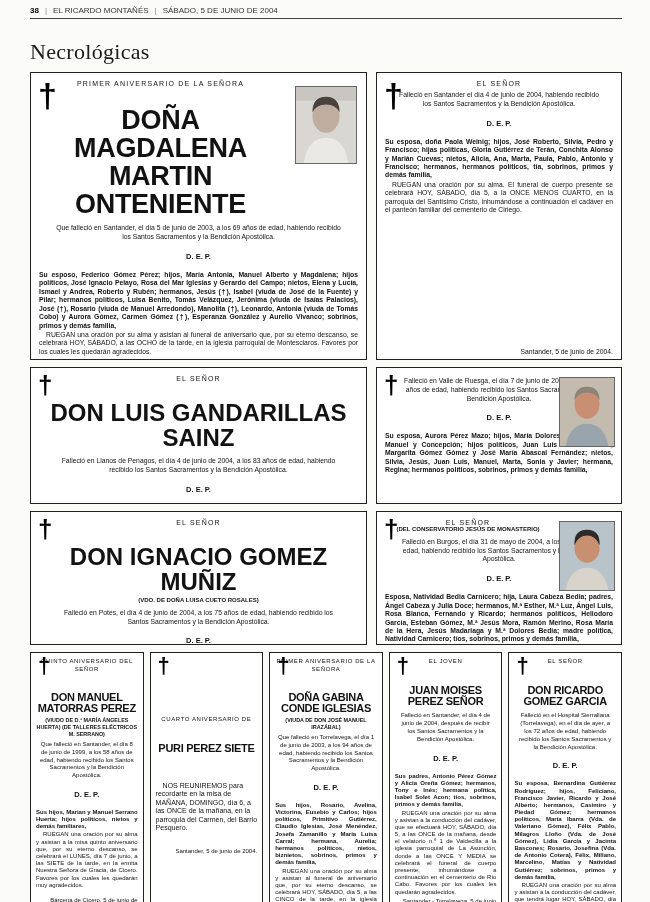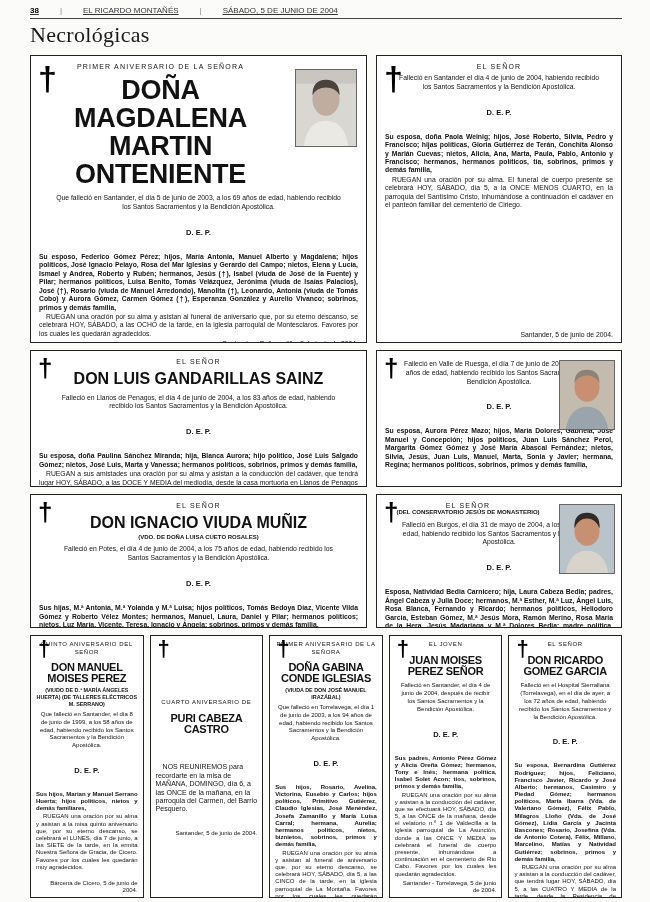--- a/index.html
+++ b/index.html
@@ -3,54 +3,54 @@
 <meta charset="utf-8">
 <style>
   * { margin:0; padding:0; box-sizing:border-box; }
   html,body { background:#e9e8e4; }
   .page {
     width:650px; height:902px; background:#fbfbfa; color:#121212;
     font-family:"Liberation Sans", sans-serif;
     padding:6px 28px 8px 30px; position:relative; overflow:hidden;
   }
   
-  .topbar { display:flex; align-items:baseline; gap:21px; font-size:8px;
-    border-bottom:1px solid #444; padding-bottom:3px; color:#333;text-decoration:underline; }
+  .topbar { display:flex; align-items:baseline; gap:6px; font-size:8px;
+    border-bottom:1px solid #444; padding-bottom:3px; color:#333; }
   .topbar .pn { font-weight:bold; color:#000; }
   .topbar .sep { color:#888; }
   .section-title { font-family:"Liberation Serif", serif; font-size:22px;
-    font-weight:normal; letter-spacing:0.3px; margin:3px 0 7px; color:#1a1a1a; }
+    font-weight:normal; letter-spacing:0.3px; margin:20px 0 7px; color:#1a1a1a; }
 
   .row { display:grid; gap:9px; margin-bottom:7px; }
   .row-1 { grid-template-columns:337px 1fr; height:288px; }
   .row-2 { grid-template-columns:337px 1fr; height:137px; }
   .row-3 { grid-template-columns:337px 1fr; height:134px; }
   .row-4 { grid-template-columns:repeat(5,1fr); gap:6px; height:263px; margin-bottom:0; }
 
   .obit { position:relative; border:1px solid #222; background:#fff;
     padding:5px 8px 4px; display:flex; flex-direction:column; overflow:hidden; }
   .cross { position:absolute; left:7px; top:1px; font-weight:bold; font-size:22px; line-height:1.1; color:#000; }
   .row-1 .cross { font-size:34px; top:4px; }
   .row-2 .cross, .row-3 .cross { font-size:26px; top:3px; }
 
   .head { text-align:center; }
   .has-photo-lg .head { margin-right:76px; }
   .has-photo-sm .head { margin-right:62px; }
 
   .eyebrow { font-size:7px; letter-spacing:1.2px; margin-top:2px; color:#111; }
-  .name { font-weight:bold; line-height:1.04; letter-spacing:-0.3px; margin:6px auto 2px; }
+  .name { font-weight:bold; line-height:1.04; letter-spacing:-0.3px; margin:19px auto 2px; }
   .name-xl { font-size:27px; }
   .name-lg { font-size:23px; }
-  .name-md { font-size:16px; letter-spacing:0; }
+  .name-md { font-size:24px; letter-spacing:0; }
   .name-sm { font-size:13px; max-width:150px; }
   .name-xs { font-size:11px; max-width:100px; }
   .subtitle { font-size:6px; font-weight:bold; text-align:center; line-height:1.3; }
 
   .intro { font-size:6.8px; text-align:center; margin-top:4px; line-height:1.3; padding:0 14px; }
-  .dep { font-size:7.5px; font-weight:bold; text-align:center; margin:16px 0; }
+  .dep { font-size:7.5px; font-weight:bold; text-align:center; margin:10px 0; }
   .family { font-size:6.8px; font-weight:bold; text-align:justify; line-height:1.24; }
   .ruegan { font-size:6.8px; text-align:justify; line-height:1.24; text-indent:7px; margin-top:1px; }
   .closing { font-size:6.8px; text-align:right; margin-top:auto; padding-top:2px; }
 
   .row-4 .obit { padding:4px 5px 3px; }
   .row-4 .eyebrow { font-size:6px; letter-spacing:0.6px; margin-top:1px; line-height:1.25; }
   .row-4 .intro { font-size:6px; padding:0 2px; margin-top:3px; }
   .row-4 .family, .row-4 .ruegan, .row-4 .closing { font-size:6px; line-height:1.2; }
   .row-4 .subtitle { font-size:5.4px; }
   .obit--sparse .head { margin-top:58px; }
@@ -142,21 +142,21 @@
         </svg>
       </div>
     </article>
   </div>
 
   <div class="row row-3">
     <article class="obit">
       <span class="cross">†</span>
       <div class="head">
         <div class="eyebrow">EL SEÑOR</div>
-        <div class="name name-md">DON IGNACIO VIUDA MUÑIZ</div>
+        <div class="name name-md">DON IGNACIO GOMEZ MUÑIZ</div>
         <div class="subtitle">(VDO. DE DOÑA LUISA CUETO ROSALES)</div>
       </div>
       <div class="intro">Falleció en Potes, el día 4 de junio de 2004, a los 75 años de edad, habiendo recibido los Santos Sacramentos y la Bendición Apostólica.</div>
       <div class="dep">D. E. P.</div>
       <div class="family">Sus hijas, M.ª Antonia, M.ª Yolanda y M.ª Luisa; hijos políticos, Tomás Bedoya Díaz, Vicente Vilda Gómez y Roberto Vélez Montes; hermanos, Manuel, Laura, Daniel y Pilar; hermanos políticos; nietos, Luz María, Vicente, Teresa, Ignacio y Ángela; sobrinos, primos y demás familia,</div>
       <div class="ruegan">RUEGAN una oración por su alma y asistan al funeral de cuerpo presente que, por su eterno descanso, se celebrará HOY, SÁBADO, día 5 de junio, a las CUATRO de la tarde, en la iglesia parroquial de Potes, siendo a continuación su inhumación en el cementerio de dicho pueblo. Favores por los cuales les quedarán agradecidos. Capilla ardiente: Residencia Félix de las Cuevas, de Potes. Pésames: FUNERARIA GUTIÉRREZ.</div>
 
     </article>
 
     <article class="obit has-photo-sm">
@@ -178,35 +178,35 @@
         </svg>
       </div>
     </article>
   </div>
 
   <div class="row row-4">
     <article class="obit">
       <span class="cross">†</span>
       <div class="head">
         <div class="eyebrow">QUINTO ANIVERSARIO DEL SEÑOR</div>
-        <div class="name name-xs">DON MANUEL MOISES PEREZ</div>
+        <div class="name name-xs">DON MANUEL MATORRAS PEREZ</div>
         <div class="subtitle">(VIUDO DE D.ª MARÍA ÁNGELES HUERTA) (DE TALLERES ELÉCTRICOS M. SERRANO)</div>
       </div>
       <div class="intro">Que falleció en Santander, el día 8 de junio de 1999, a los 58 años de edad, habiendo recibido los Santos Sacramentos y la Bendición Apostólica.</div>
       <div class="dep">D. E. P.</div>
       <div class="family">Sus hijos, Marian y Manuel Serrano Huerta; hijos políticos, nietos y demás familiares,</div>
       <div class="ruegan">RUEGAN una oración por su alma y asistan a la misa quinto aniversario que, por su eterno descanso, se celebrará el LUNES, día 7 de junio, a las SIETE de la tarde, en la ermita Nuestra Señora de Gracia, de Cicero. Favores por los cuales les quedarán muy agradecidos.</div>
       <div class="closing">Bárcena de Cicero, 5 de junio de 2004.</div>
     </article>
 
     <article class="obit obit--sparse">
       <span class="cross">†</span>
       <div class="head">
         <div class="eyebrow">CUARTO ANIVERSARIO DE</div>
-        <div class="name name-xs">PURI CABEZA CASTRO</div>
+        <div class="name name-xs">PURI PEREZ SIETE</div>
       </div>
       <div class="ruegan">NOS REUNIREMOS para recordarte en la misa de MAÑANA, DOMINGO, día 6, a las ONCE de la mañana, en la parroquia del Carmen, del Barrio Pesquero.</div>
       <div class="closing">Santander, 5 de junio de 2004.</div>
     </article>
 
     <article class="obit">
       <span class="cross">†</span>
       <div class="head">
         <div class="eyebrow">PRIMER ANIVERSARIO DE LA SEÑORA</div>
         <div class="name name-xs">DOÑA GABINA CONDE IGLESIAS</div>

